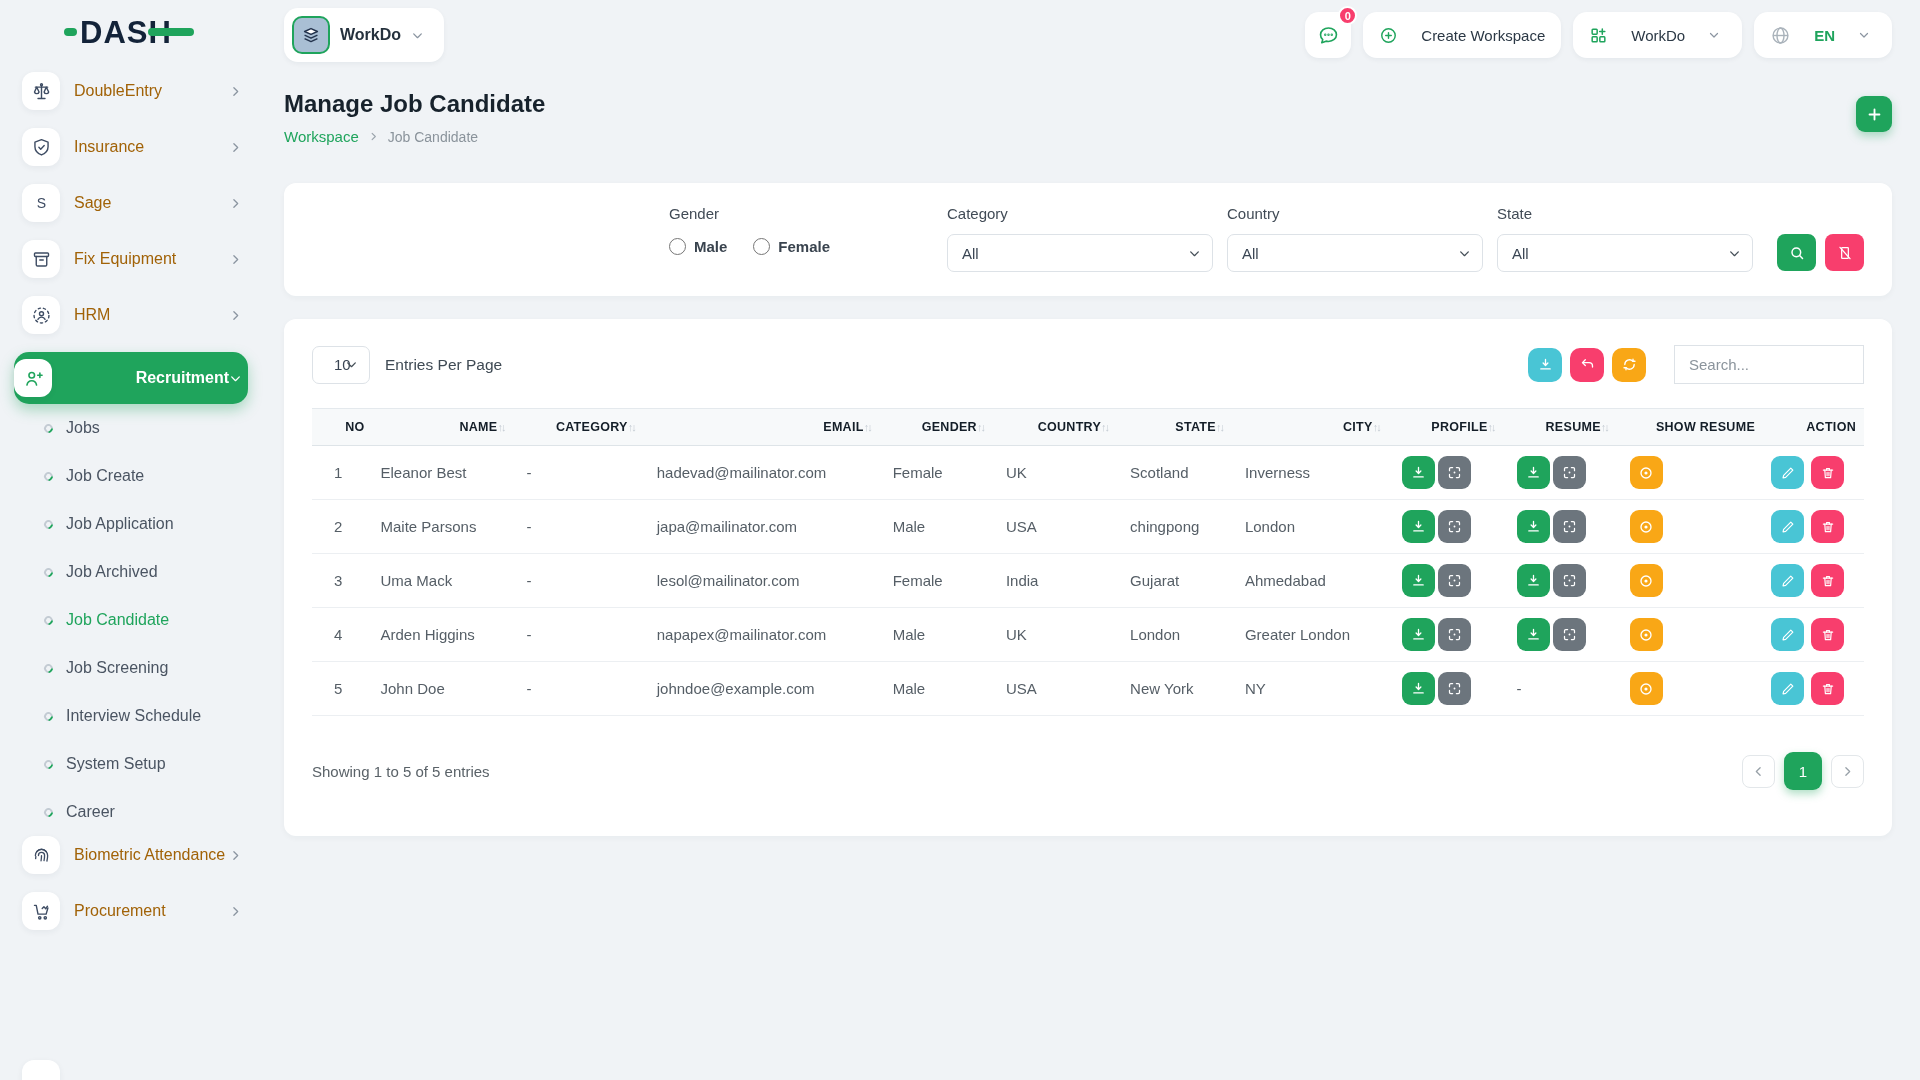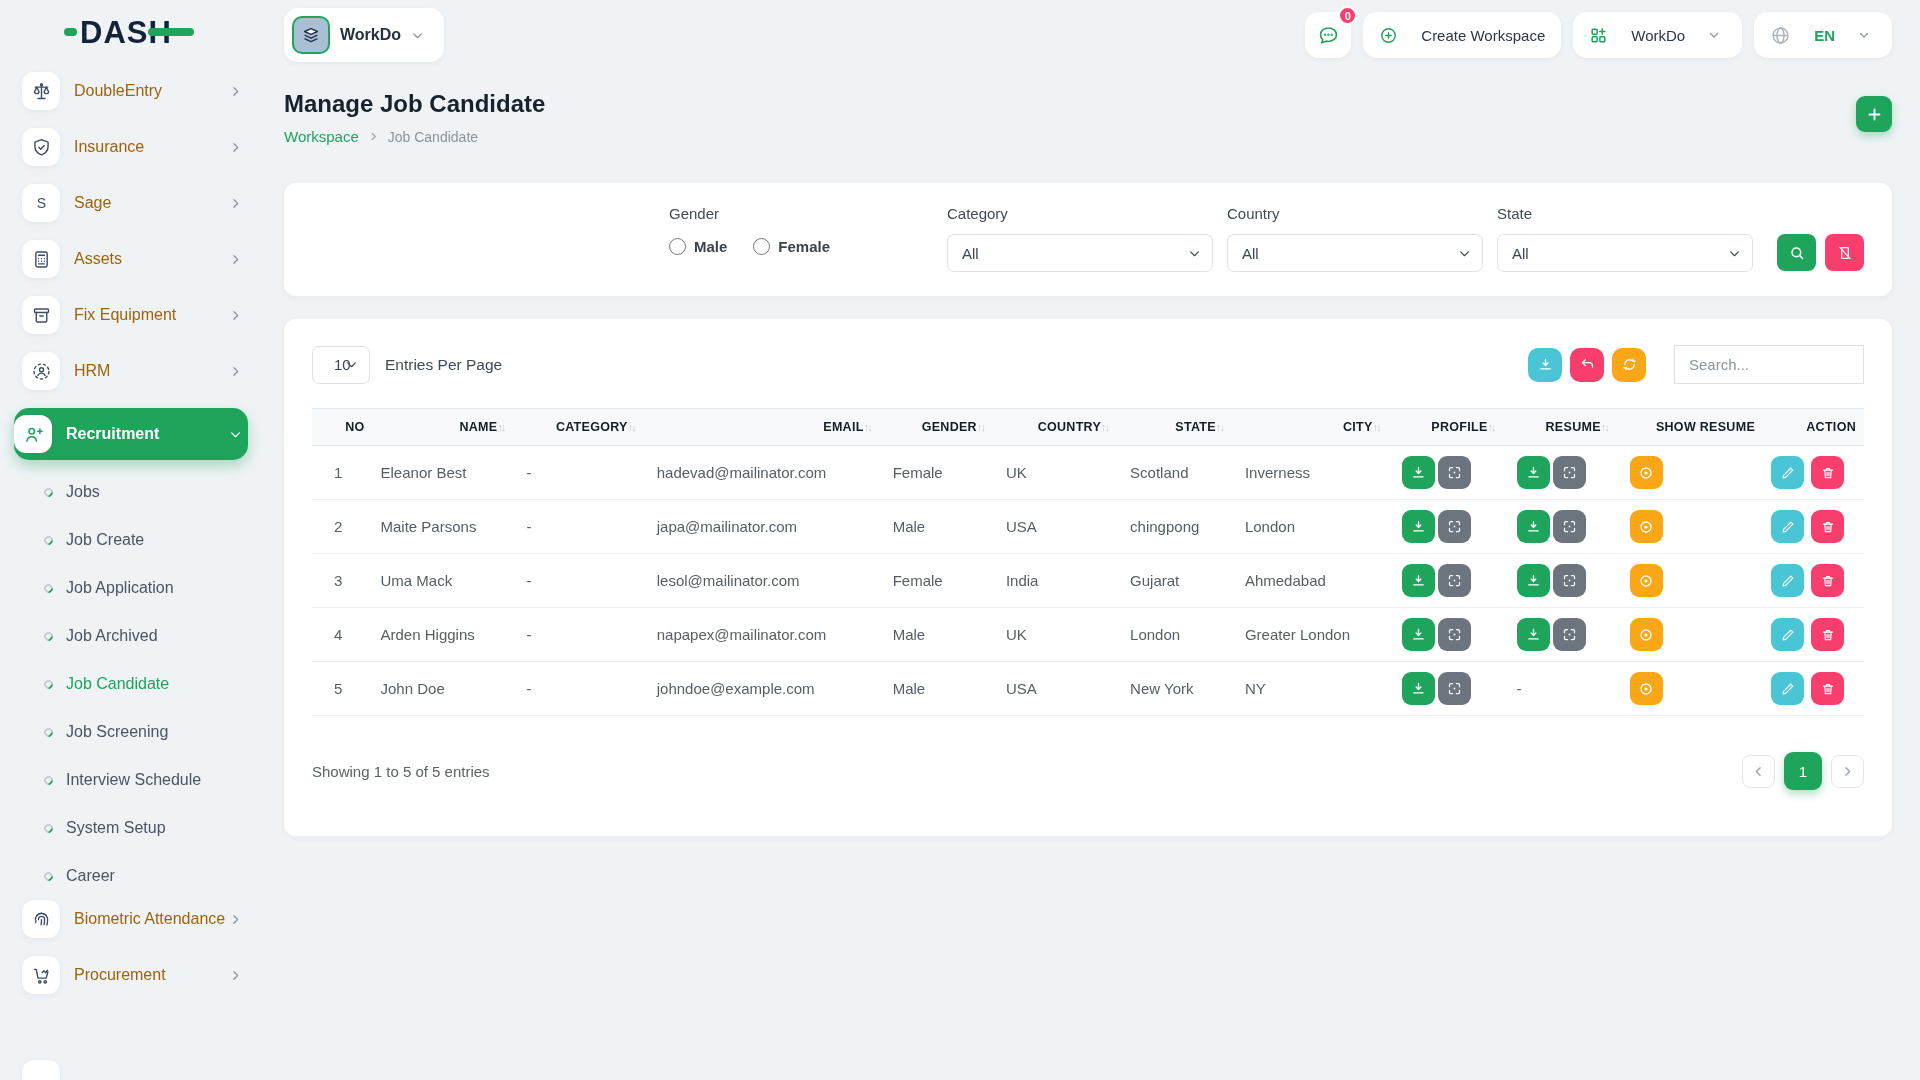--- a/index.html
+++ b/index.html
@@ -17,21 +17,21 @@
   .logo-bar { position:absolute; right:-22px; top:50%; margin-top:-4px; width:46px; height:8px; border-radius:4px; background:var(--green); }
 
   .nav { padding-top:8px; }
   .nav-item { display:flex; align-items:center; height:38px; margin:0 0 18px 8px; cursor:pointer; }
   .icon-box { width:38px; height:38px; border-radius:12px; background:#fff; display:flex; align-items:center;
     justify-content:center; box-shadow:0 2px 6px rgba(30,45,60,.06); flex:0 0 38px; }
   .nav-label { margin-left:14px; font-size:16px; color:#a16207; font-weight:500; flex:1; line-height:1.2; }
   .nav-chev { color:#8b95a1; display:flex; margin-right:6px; }
 
   .nav-item.active-pill { background:var(--green); border-radius:15px; margin-left:0; padding-left:0; height:52px;
-    box-shadow:0 6px 14px rgba(31,164,92,.35); margin-bottom:8px; }
+    box-shadow:0 6px 14px rgba(31,164,92,.35); margin-bottom:0;text-align:right; }
   .nav-item.active-pill .nav-label { color:#fff; font-weight:700; }
   .nav-item.active-pill .nav-chev { color:#fff; }
 
   .sub-item { display:flex; align-items:center; height:48px; padding-left:30px; cursor:pointer; }
   .bullet { width:9px; height:9px; border-radius:50%; border:2px solid #c3cbd3; border-right-color:var(--green);
     transform:rotate(45deg); flex:0 0 9px; }
   .sub-label { margin-left:13px; font-size:16px; color:#4a5462; }
   .sub-item.active .sub-label { color:var(--green); }
 
   .partial-box { position:absolute; left:22px; bottom:-18px; width:38px; height:38px; border-radius:12px;
@@ -180,35 +180,20 @@
             </svg>
         </span>
         <span class="nav-label">Sage</span>
         <span class="nav-chev">
             <svg width="13" height="13" viewBox="0 0 24 24" fill="none" stroke="currentColor" stroke-width="2.4" stroke-linecap="round" stroke-linejoin="round">
               <path d="M9 5l7 7-7 7"></path>
             </svg>
           </span>
       </div>
 
-      <div class="nav-item">
-        <span class="icon-box">
-          <svg width="21" height="21" viewBox="0 0 24 24" fill="none" stroke="#3e4c63" stroke-width="1.6" stroke-linecap="round" stroke-linejoin="round">
-              <rect x="5.5" y="3.5" width="13" height="17" rx="2"></rect>
-              <path d="M8.5 7.2h7"></path>
-              <path d="M8.7 11h.01M12 11h.01M15.3 11h.01M8.7 14h.01M12 14h.01M15.3 14h.01M8.7 17h6.6"></path>
-            </svg>
-        </span>
-        <span class="nav-label">Assets</span>
-        <span class="nav-chev">
-            <svg width="13" height="13" viewBox="0 0 24 24" fill="none" stroke="currentColor" stroke-width="2.4" stroke-linecap="round" stroke-linejoin="round">
-              <path d="M9 5l7 7-7 7"></path>
-            </svg>
-          </span>
-      </div>
 
       <div class="nav-item">
         <span class="icon-box">
           <svg width="21" height="21" viewBox="0 0 24 24" fill="none" stroke="#3e4c63" stroke-width="1.6" stroke-linecap="round" stroke-linejoin="round">
               <rect x="4" y="4.5" width="16" height="4" rx="1"></rect>
               <path d="M6 8.5V18a1.5 1.5 0 0 0 1.5 1.5h9A1.5 1.5 0 0 0 18 18V8.5"></path>
               <path d="M10 12.5h4"></path>
             </svg>
         </span>
         <span class="nav-label">Fix Equipment</span>

